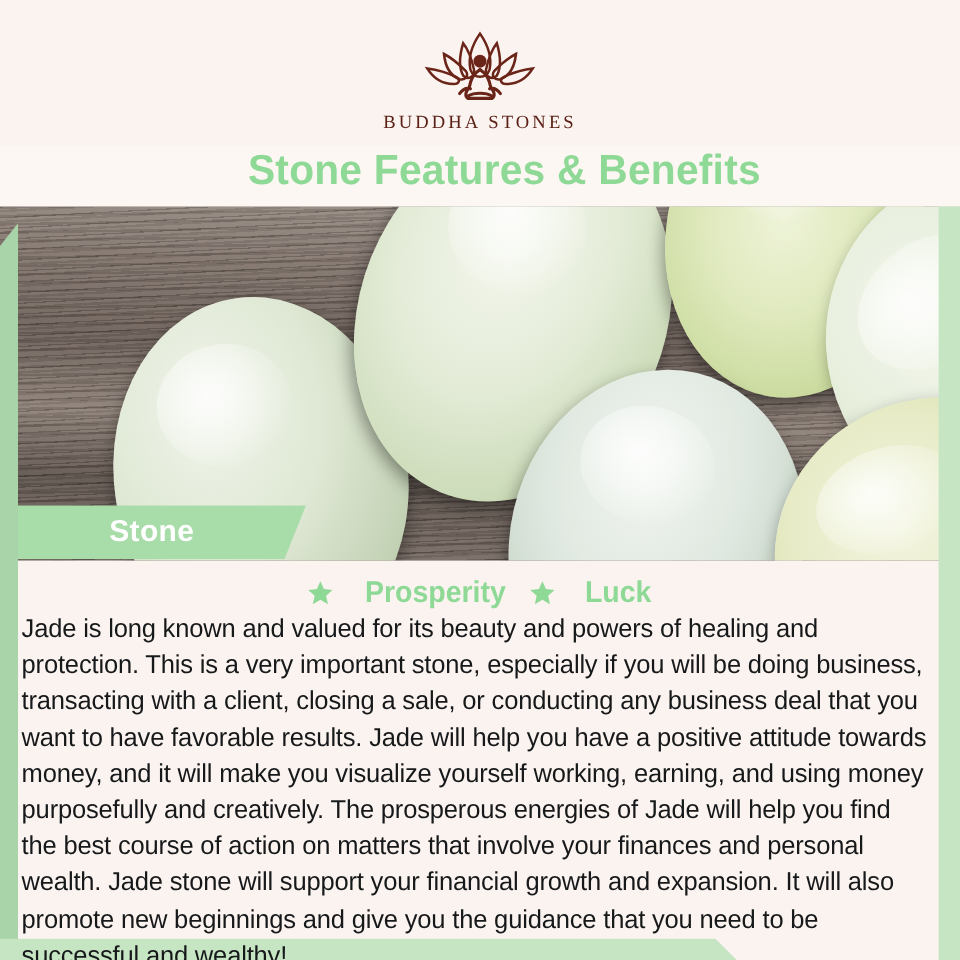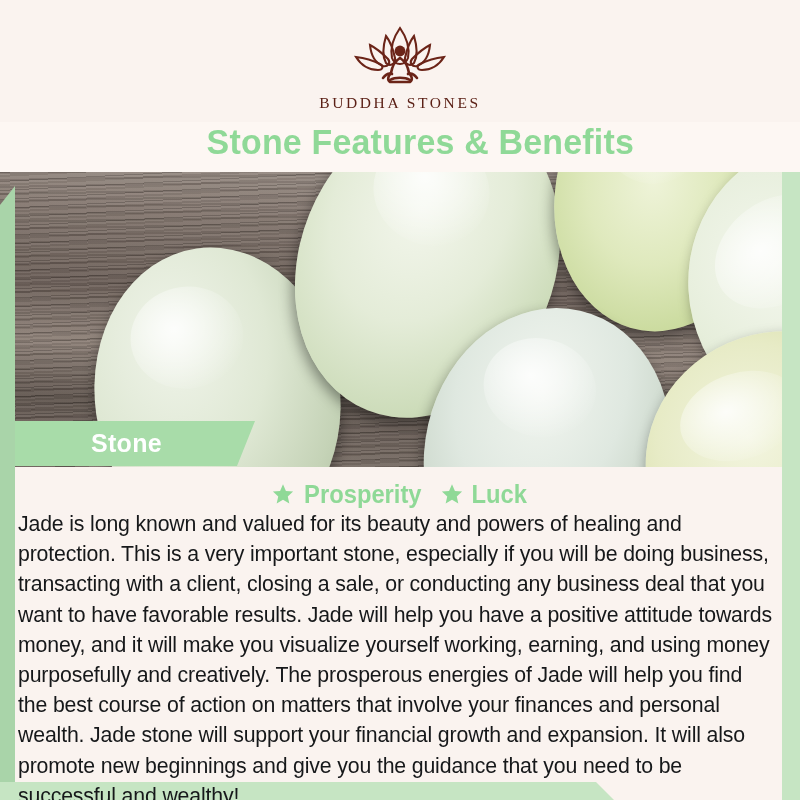--- a/index.html
+++ b/index.html
@@ -154,21 +154,21 @@
   }
 
   
   .benefits {
     position:absolute; top:478px; left:0; width:800px; height:32px;
     display:flex; align-items:center; justify-content:center;
     gap:16px;
     z-index:7;
   }
   .benefit {
-    display:flex; align-items:center; gap:7px;
+    display:flex; align-items:center; gap:23px;
   }
   .star { width:22px; height:22px; display:block; }
   .benefit-label {
     font-family:"Liberation Sans Narrow","Liberation Sans", sans-serif;
     font-weight:700;
     font-size:25px;
     color:#8FD997;
     white-space:nowrap;
     transform:scaleX(0.95);
   }

